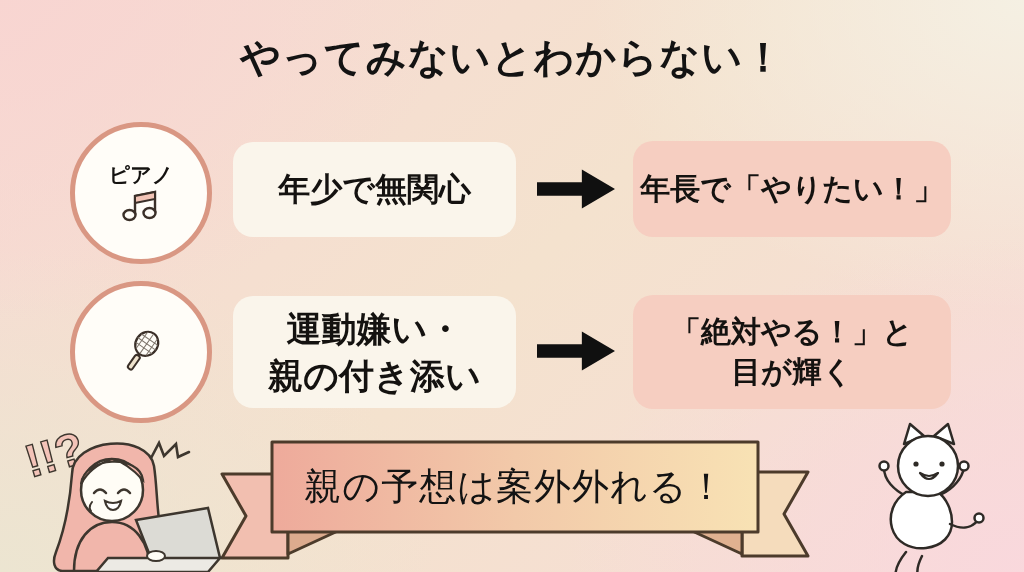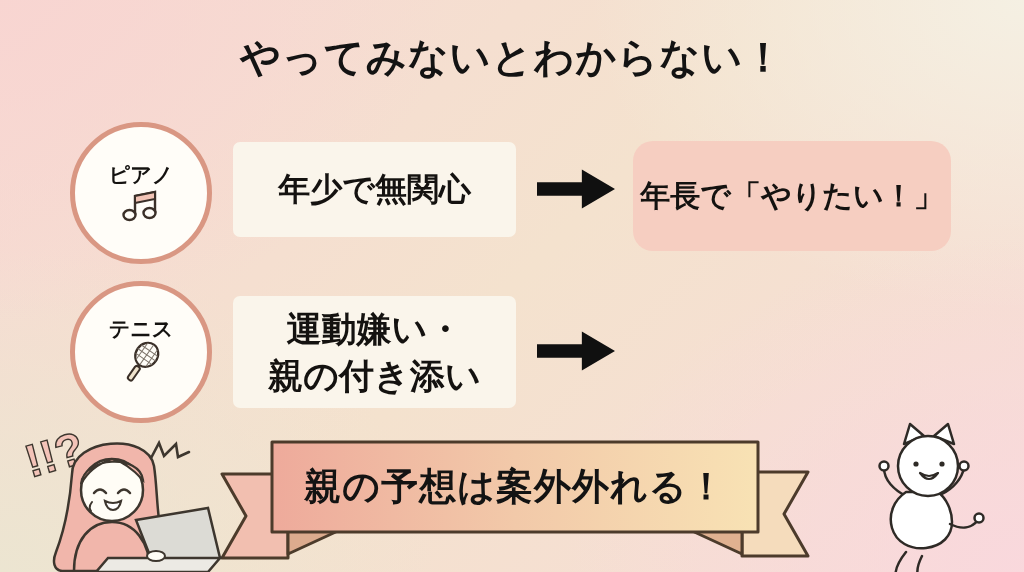--- a/index.html
+++ b/index.html
@@ -28,35 +28,35 @@
     display:flex;flex-direction:column;align-items:center;justify-content:center;gap:1px;
   }
   .circle.r1{top:122px;}
   .circle.r2{top:281px;}
   .circle-label{font-size:21px;font-weight:700;line-height:1;}
   .box{
     position:absolute;border-radius:20px;
     display:flex;align-items:center;justify-content:center;text-align:center;
     font-weight:900;white-space:pre-line;line-height:1.35;
   }
-  .box-ivory{background:#faf5eb;border-radius:7px;}
+  .box-ivory{background:#faf5eb;}
   .box-pink{background:#f6cec1;}
   .b1l{left:233px;top:142px;width:283px;height:95px;font-size:32px;}
-  .b1r{left:633px;top:141px;width:318px;height:110px;font-size:30px;}
+  .b1r{left:633px;top:141px;width:318px;height:96px;font-size:30px;}
   .b2l{left:233px;top:296px;width:283px;height:112px;font-size:35px;}
   .b2r{left:633px;top:295px;width:318px;height:114px;font-size:30px;}
   .arrow{position:absolute;left:537px;width:78px;height:46px;}
   .arrow.r1{top:166px;}
   .arrow.r2{top:328px;}
   .ribbon{position:absolute;left:210px;top:430px;width:610px;height:135px;}
   .ribbon svg{position:absolute;left:0;top:0;}
   .ribbon-text{
     position:absolute;left:62px;top:12px;width:486px;height:90px;
     display:flex;align-items:center;justify-content:center;
-    font-size:37px;font-weight:700;letter-spacing:1px;color:#131313;
+    font-size:37px;font-weight:400;letter-spacing:1px;color:#131313;
   }
   .deco{position:absolute;}
   .deco-girl{left:8px;top:408px;width:215px;height:164px;}
   .deco-cat{left:850px;top:418px;width:150px;height:160px;}
 </style>
 </head>
 <body>
 
 <div class="slide">
 
@@ -71,35 +71,36 @@
       <ellipse cx="30.5" cy="27" rx="6" ry="5" fill="#fffdf8" stroke="#3a2f28" stroke-width="2.4"></ellipse>
     </svg>
   </div>
   <div class="box box-ivory b1l">年少で無関心</div>
   <svg class="arrow r1" viewBox="0 0 80 46">
     <polygon points="0,16 46,16 46,3 80,23 46,43 46,30 0,30" fill="#101010"></polygon>
   </svg>
   <div class="box box-pink b1r">年長で「やりたい！」</div>
 
   <div class="circle r2">
-    <span class="circle-label">テニス</span>
     <svg width="44" height="46" viewBox="0 0 44 46">
       <g transform="rotate(35 22 23)">
         <ellipse cx="22" cy="13" rx="11" ry="12.5" fill="#fffdf8" stroke="#3a2f28" stroke-width="2.2"></ellipse>
         <path d="M16,3 L16,23 M22,1 L22,25 M28,3 L28,23 M12,8 L32,8 M11,13 L33,13 M12,18 L32,18" stroke="#7d746a" stroke-width="1"></path>
         <line x1="22" y1="25.5" x2="22" y2="28" stroke="#3a2f28" stroke-width="2.4"></line>
         <rect x="19.3" y="27.5" width="5.4" height="16" rx="2.2" fill="#efe3cd" stroke="#3a2f28" stroke-width="2"></rect>
       </g>
     </svg>
   </div>
   <div class="box box-ivory b2l">運動嫌い・
 親の付き添い</div>
   <svg class="arrow r2" viewBox="0 0 80 46">
     <polygon points="0,16 46,16 46,3 80,23 46,43 46,30 0,30" fill="#101010"></polygon>
   </svg>
+  <div class="box box-pink b2r">「絶対やる！」と
+目が輝く</div>
 
   <div class="ribbon">
     <svg width="610" height="135" viewBox="0 0 610 135">
       <defs>
         <linearGradient id="bandG" x1="0" y1="0" x2="1" y2="0">
           <stop offset="0" stop-color="#eeaa9b"></stop>
           <stop offset="0.5" stop-color="#f2c9a9"></stop>
           <stop offset="1" stop-color="#f8e2b4"></stop>
         </linearGradient>
       </defs>

